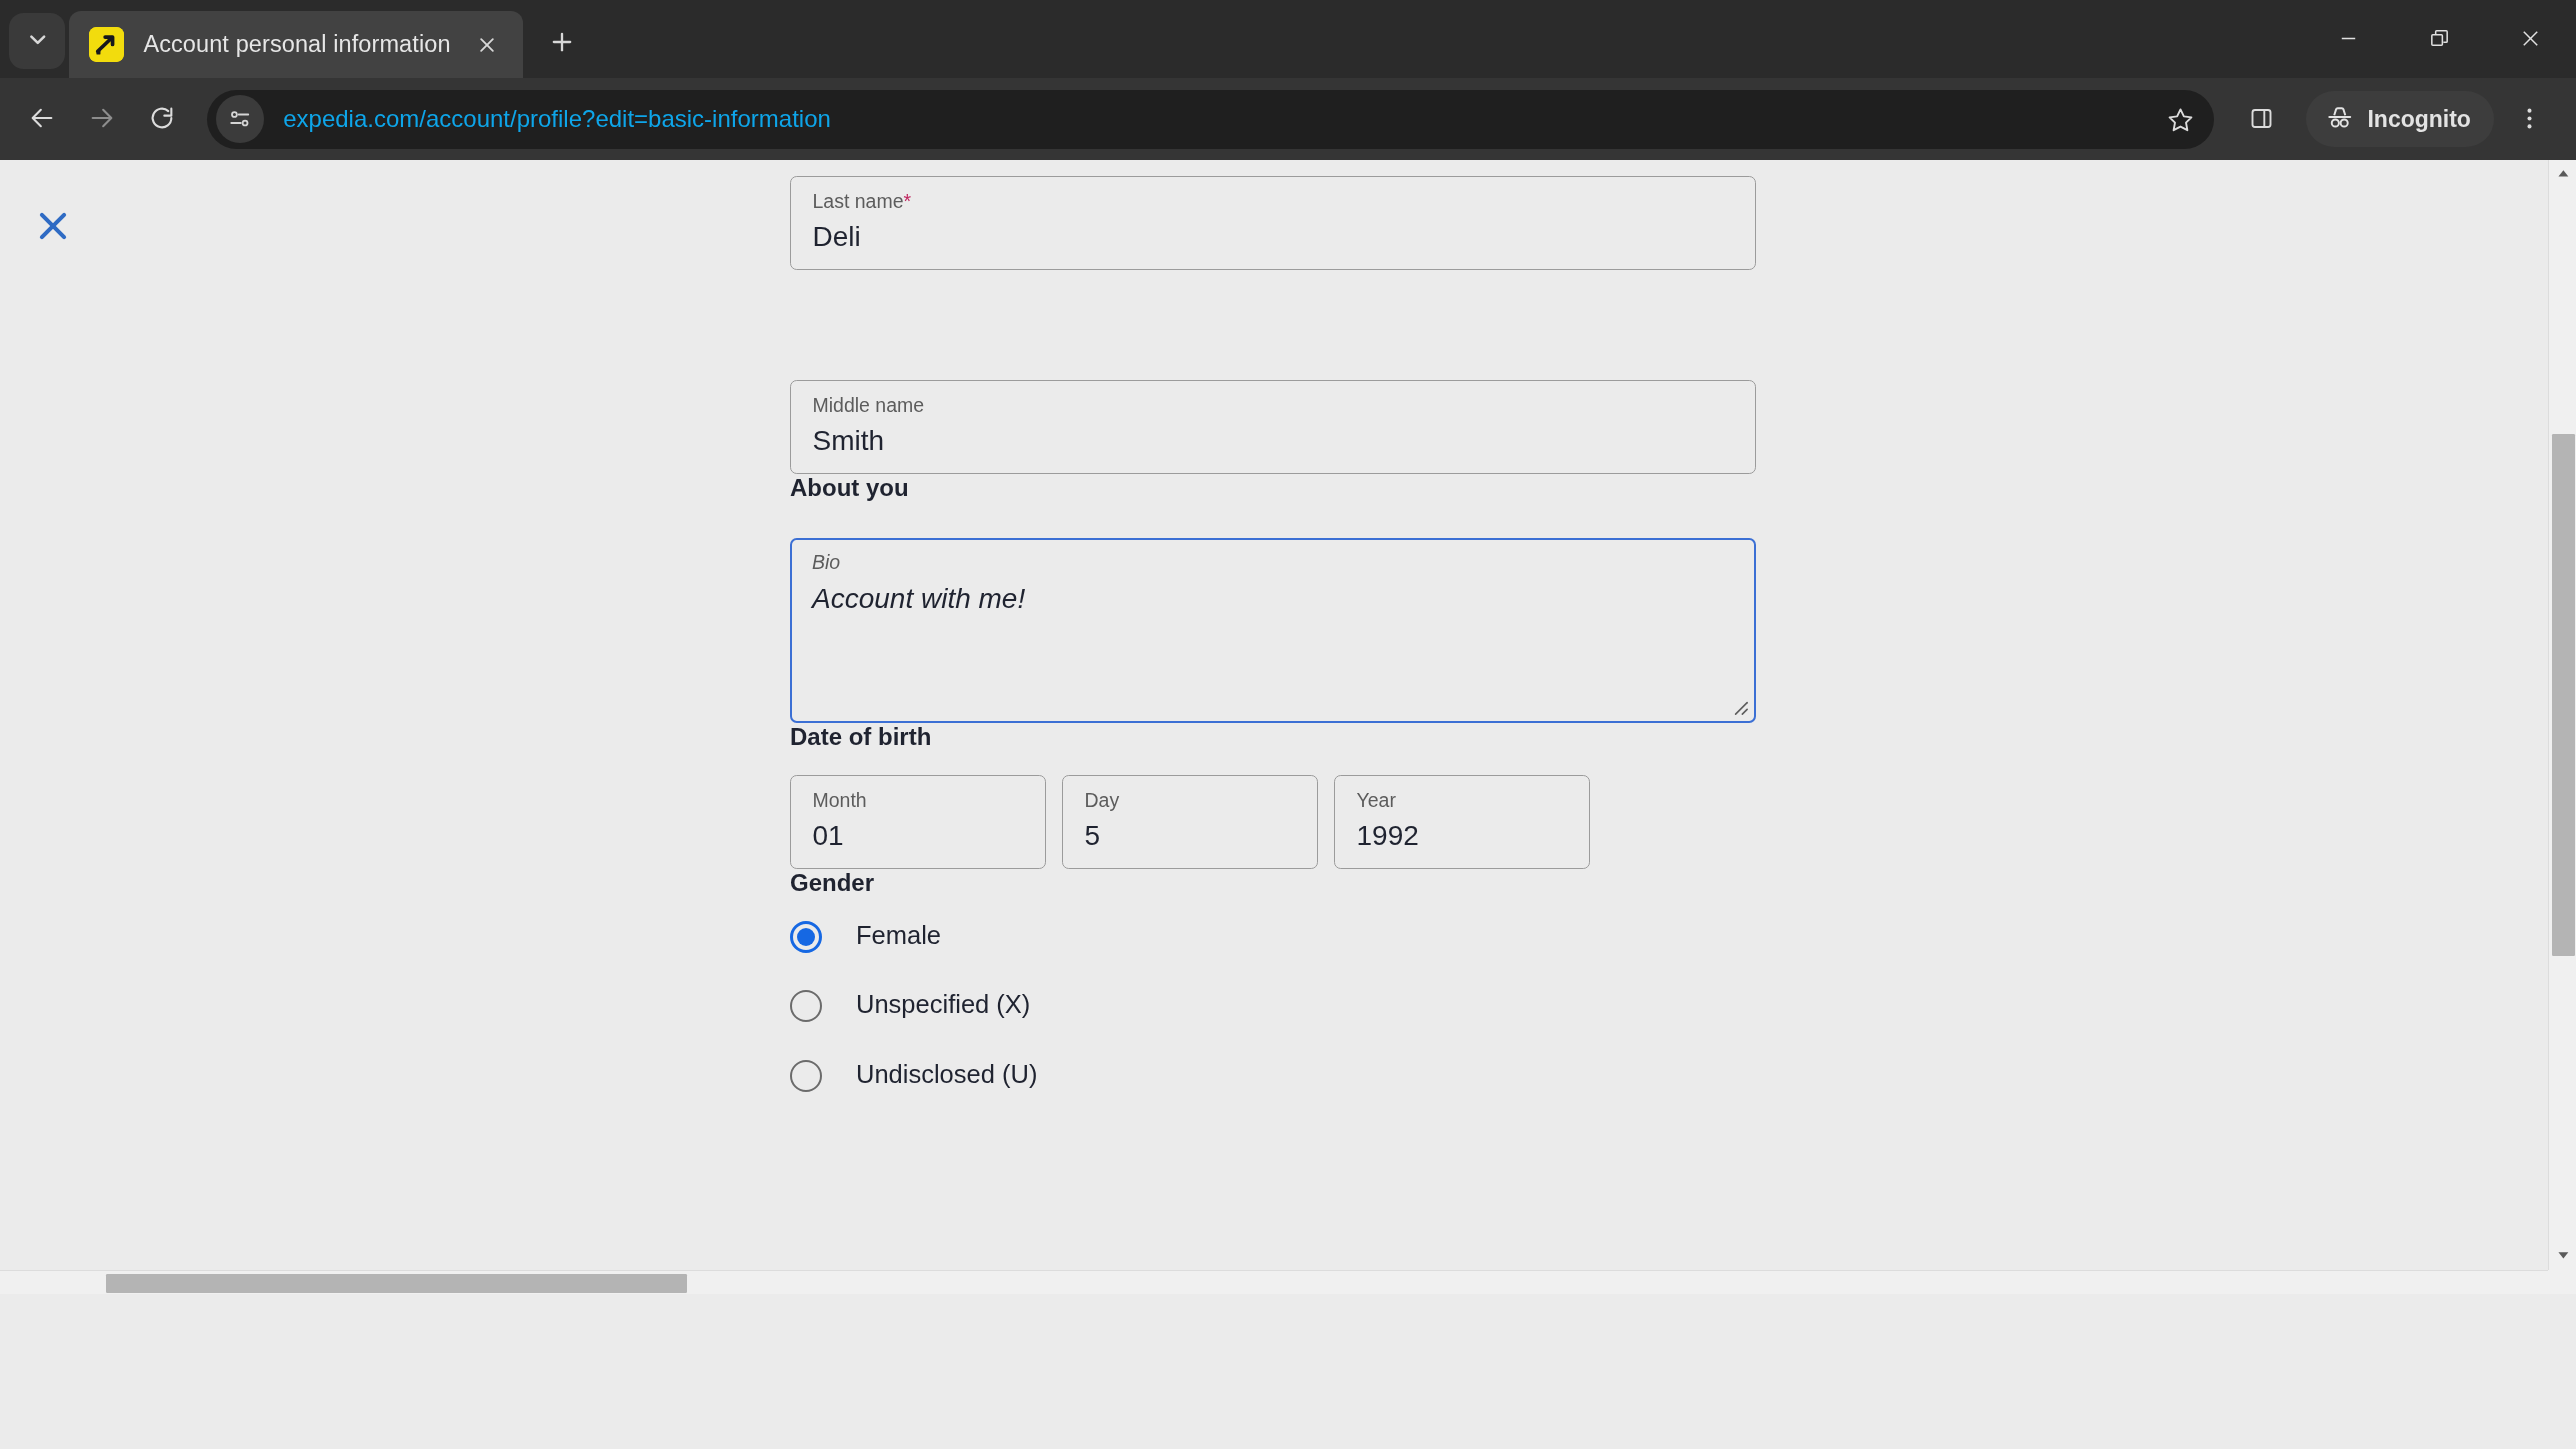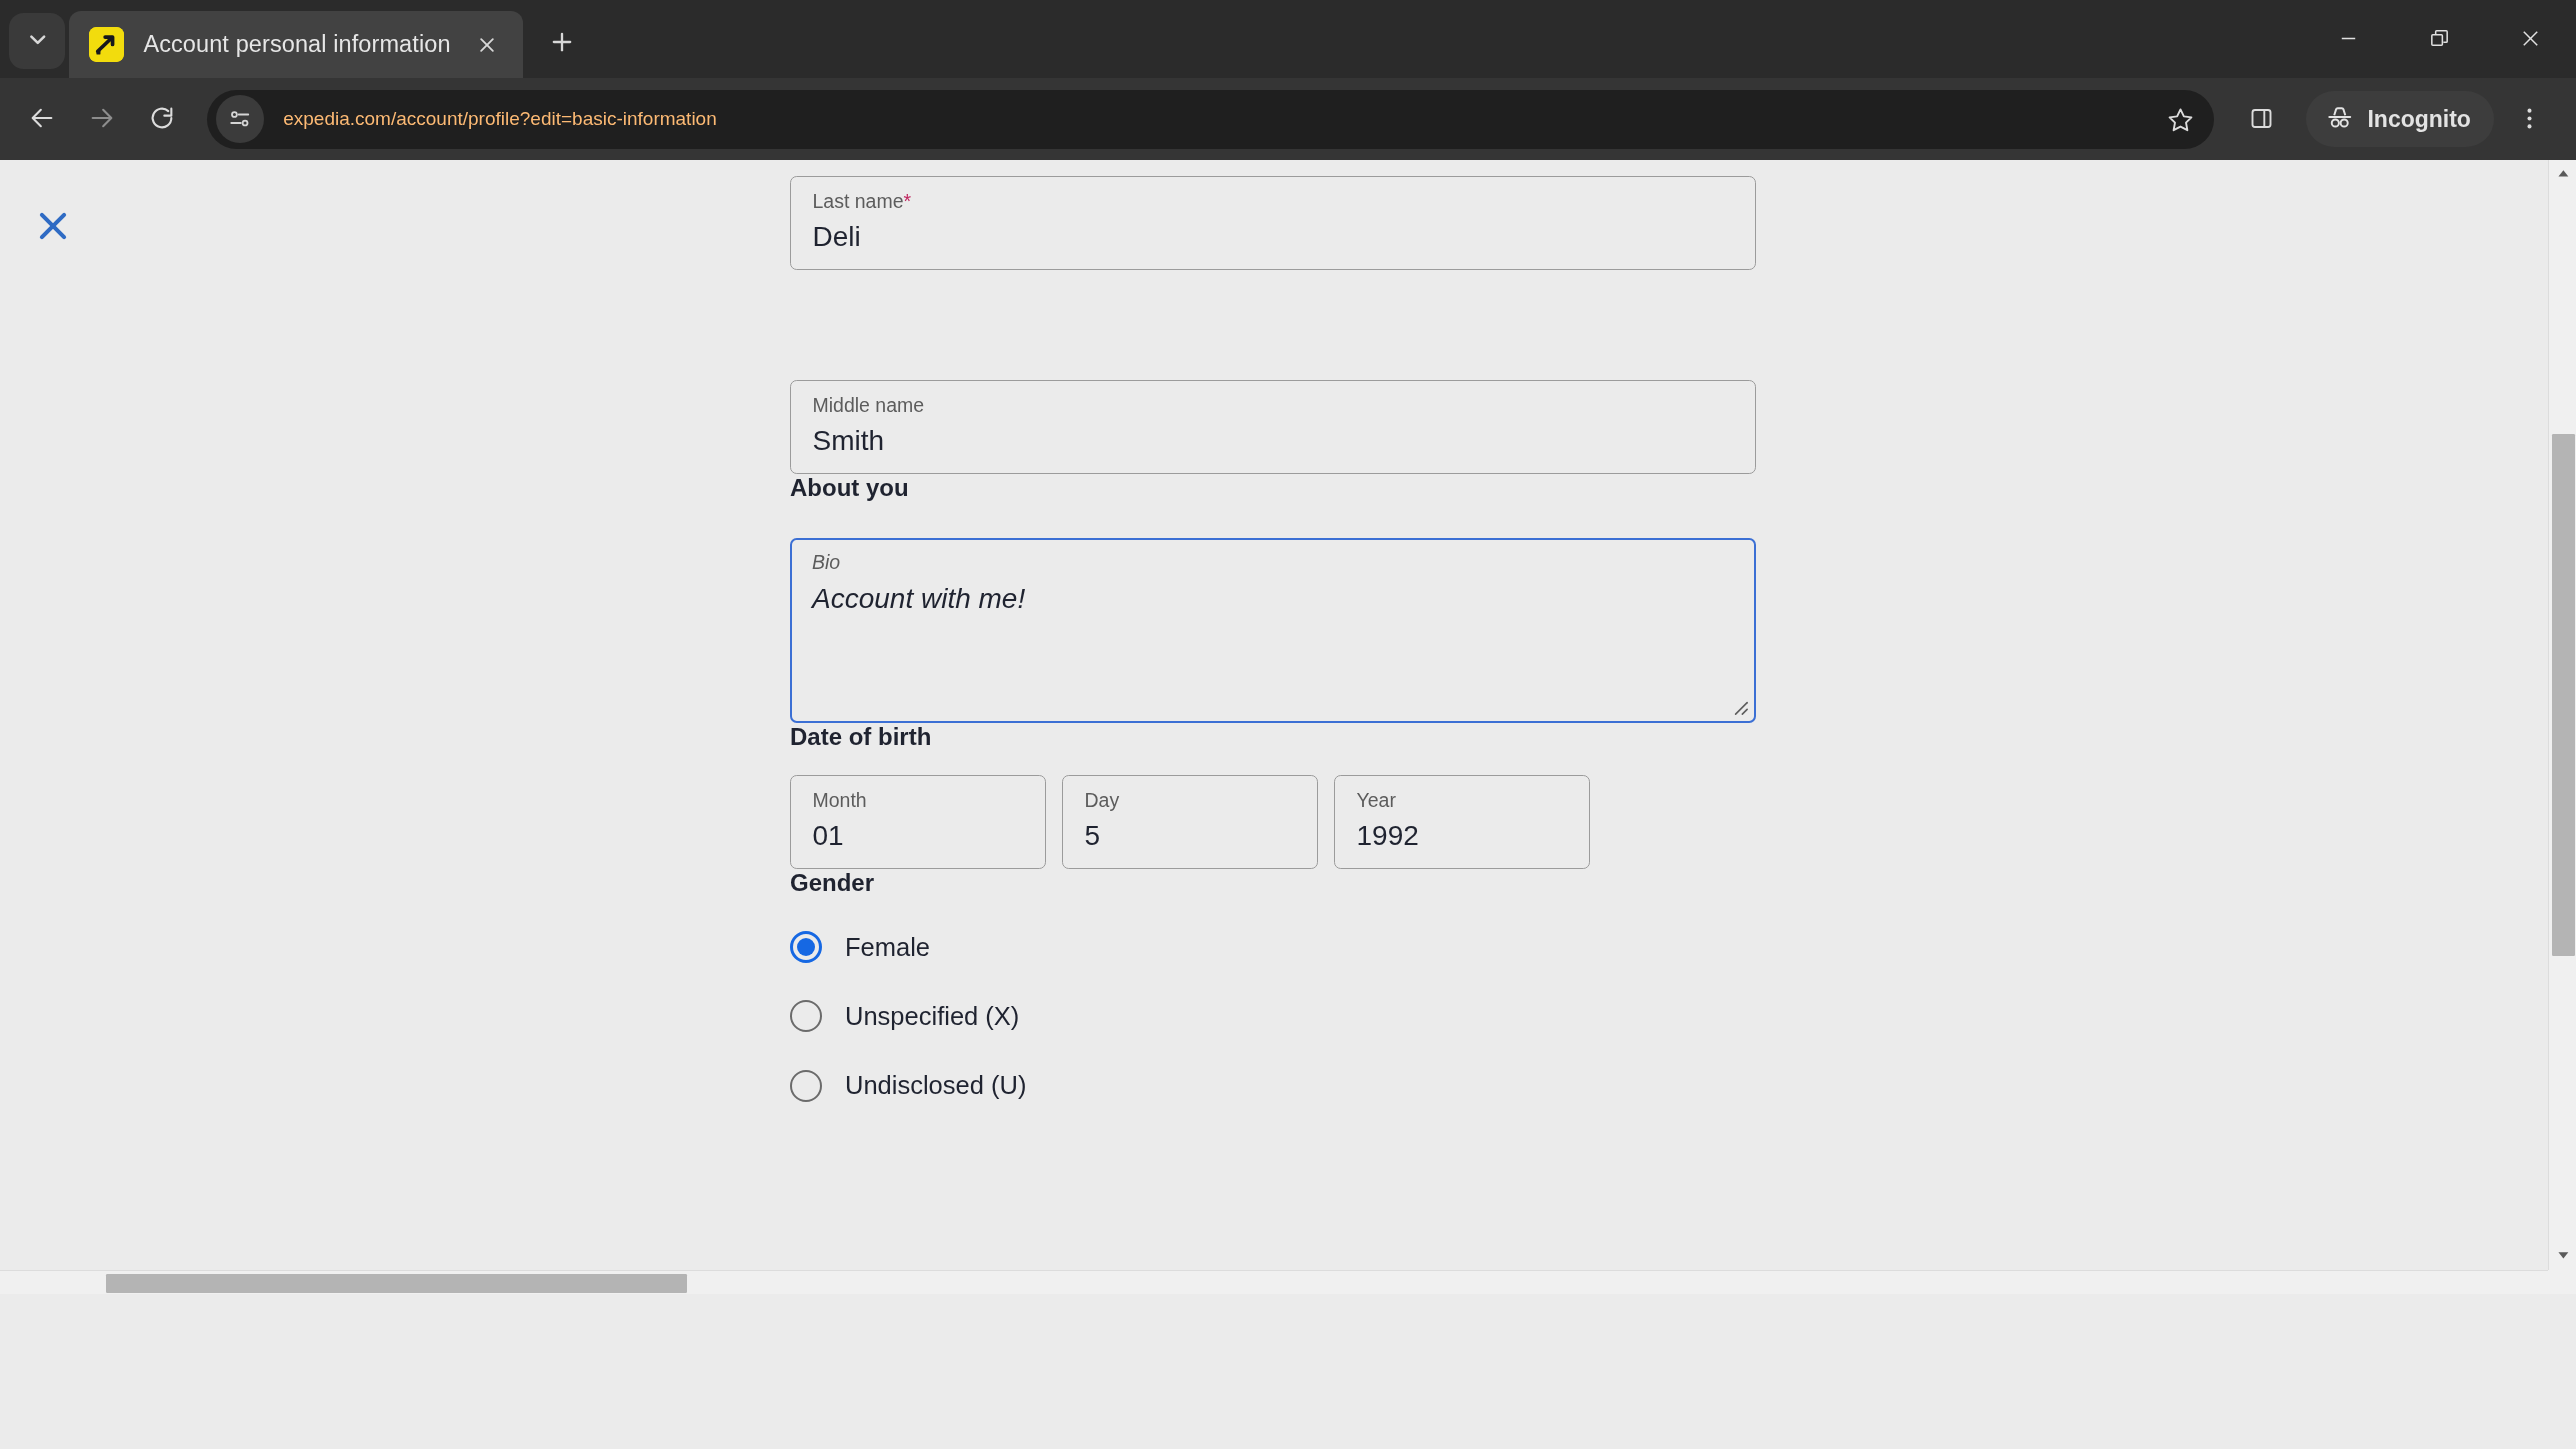--- a/index.html
+++ b/index.html
@@ -139,22 +139,22 @@
   }
   .site-icon {
     width: 48px; height: 48px;
     border-radius: 50%;
     background: #3b3b3b;
     display: flex; align-items: center; justify-content: center;
     flex: 0 0 auto;
   }
   .site-icon svg { width: 25.5px; height: 25.5px; }
   .url-text {
-    color: #fdba74;
-    font-size: 19px;
+    color: #0ea5e9;
+    font-size: 24px;
     margin-left: 19px;
     white-space: nowrap;
     overflow: hidden;
     text-overflow: ellipsis;
     flex: 1 1 auto;
   }
   .omni-action {
     width: 51px; height: 51px;
     border-radius: 50%;
     display: flex; align-items: center; justify-content: center;
@@ -287,25 +287,26 @@
   }
   .dob-field {
     width: 256px;
     height: 94px;
   }
 
   
   .radio-list { margin-top: 24px; }
   .radio-row {
     display: flex;
-    align-items: center;
+    align-items: flex-start;
     height: 52px;
     margin-bottom: 17.4px;
     cursor: pointer;
     width: 416px;
+    gap: 11px;
   }
   .radio-mark {
     width: 32px; height: 32px;
     border-radius: 50%;
     border: 2.7px solid #6b6b6b;
     background: transparent;
     flex: 0 0 auto;
     position: relative;
   }
   .radio-row.checked .radio-mark {

